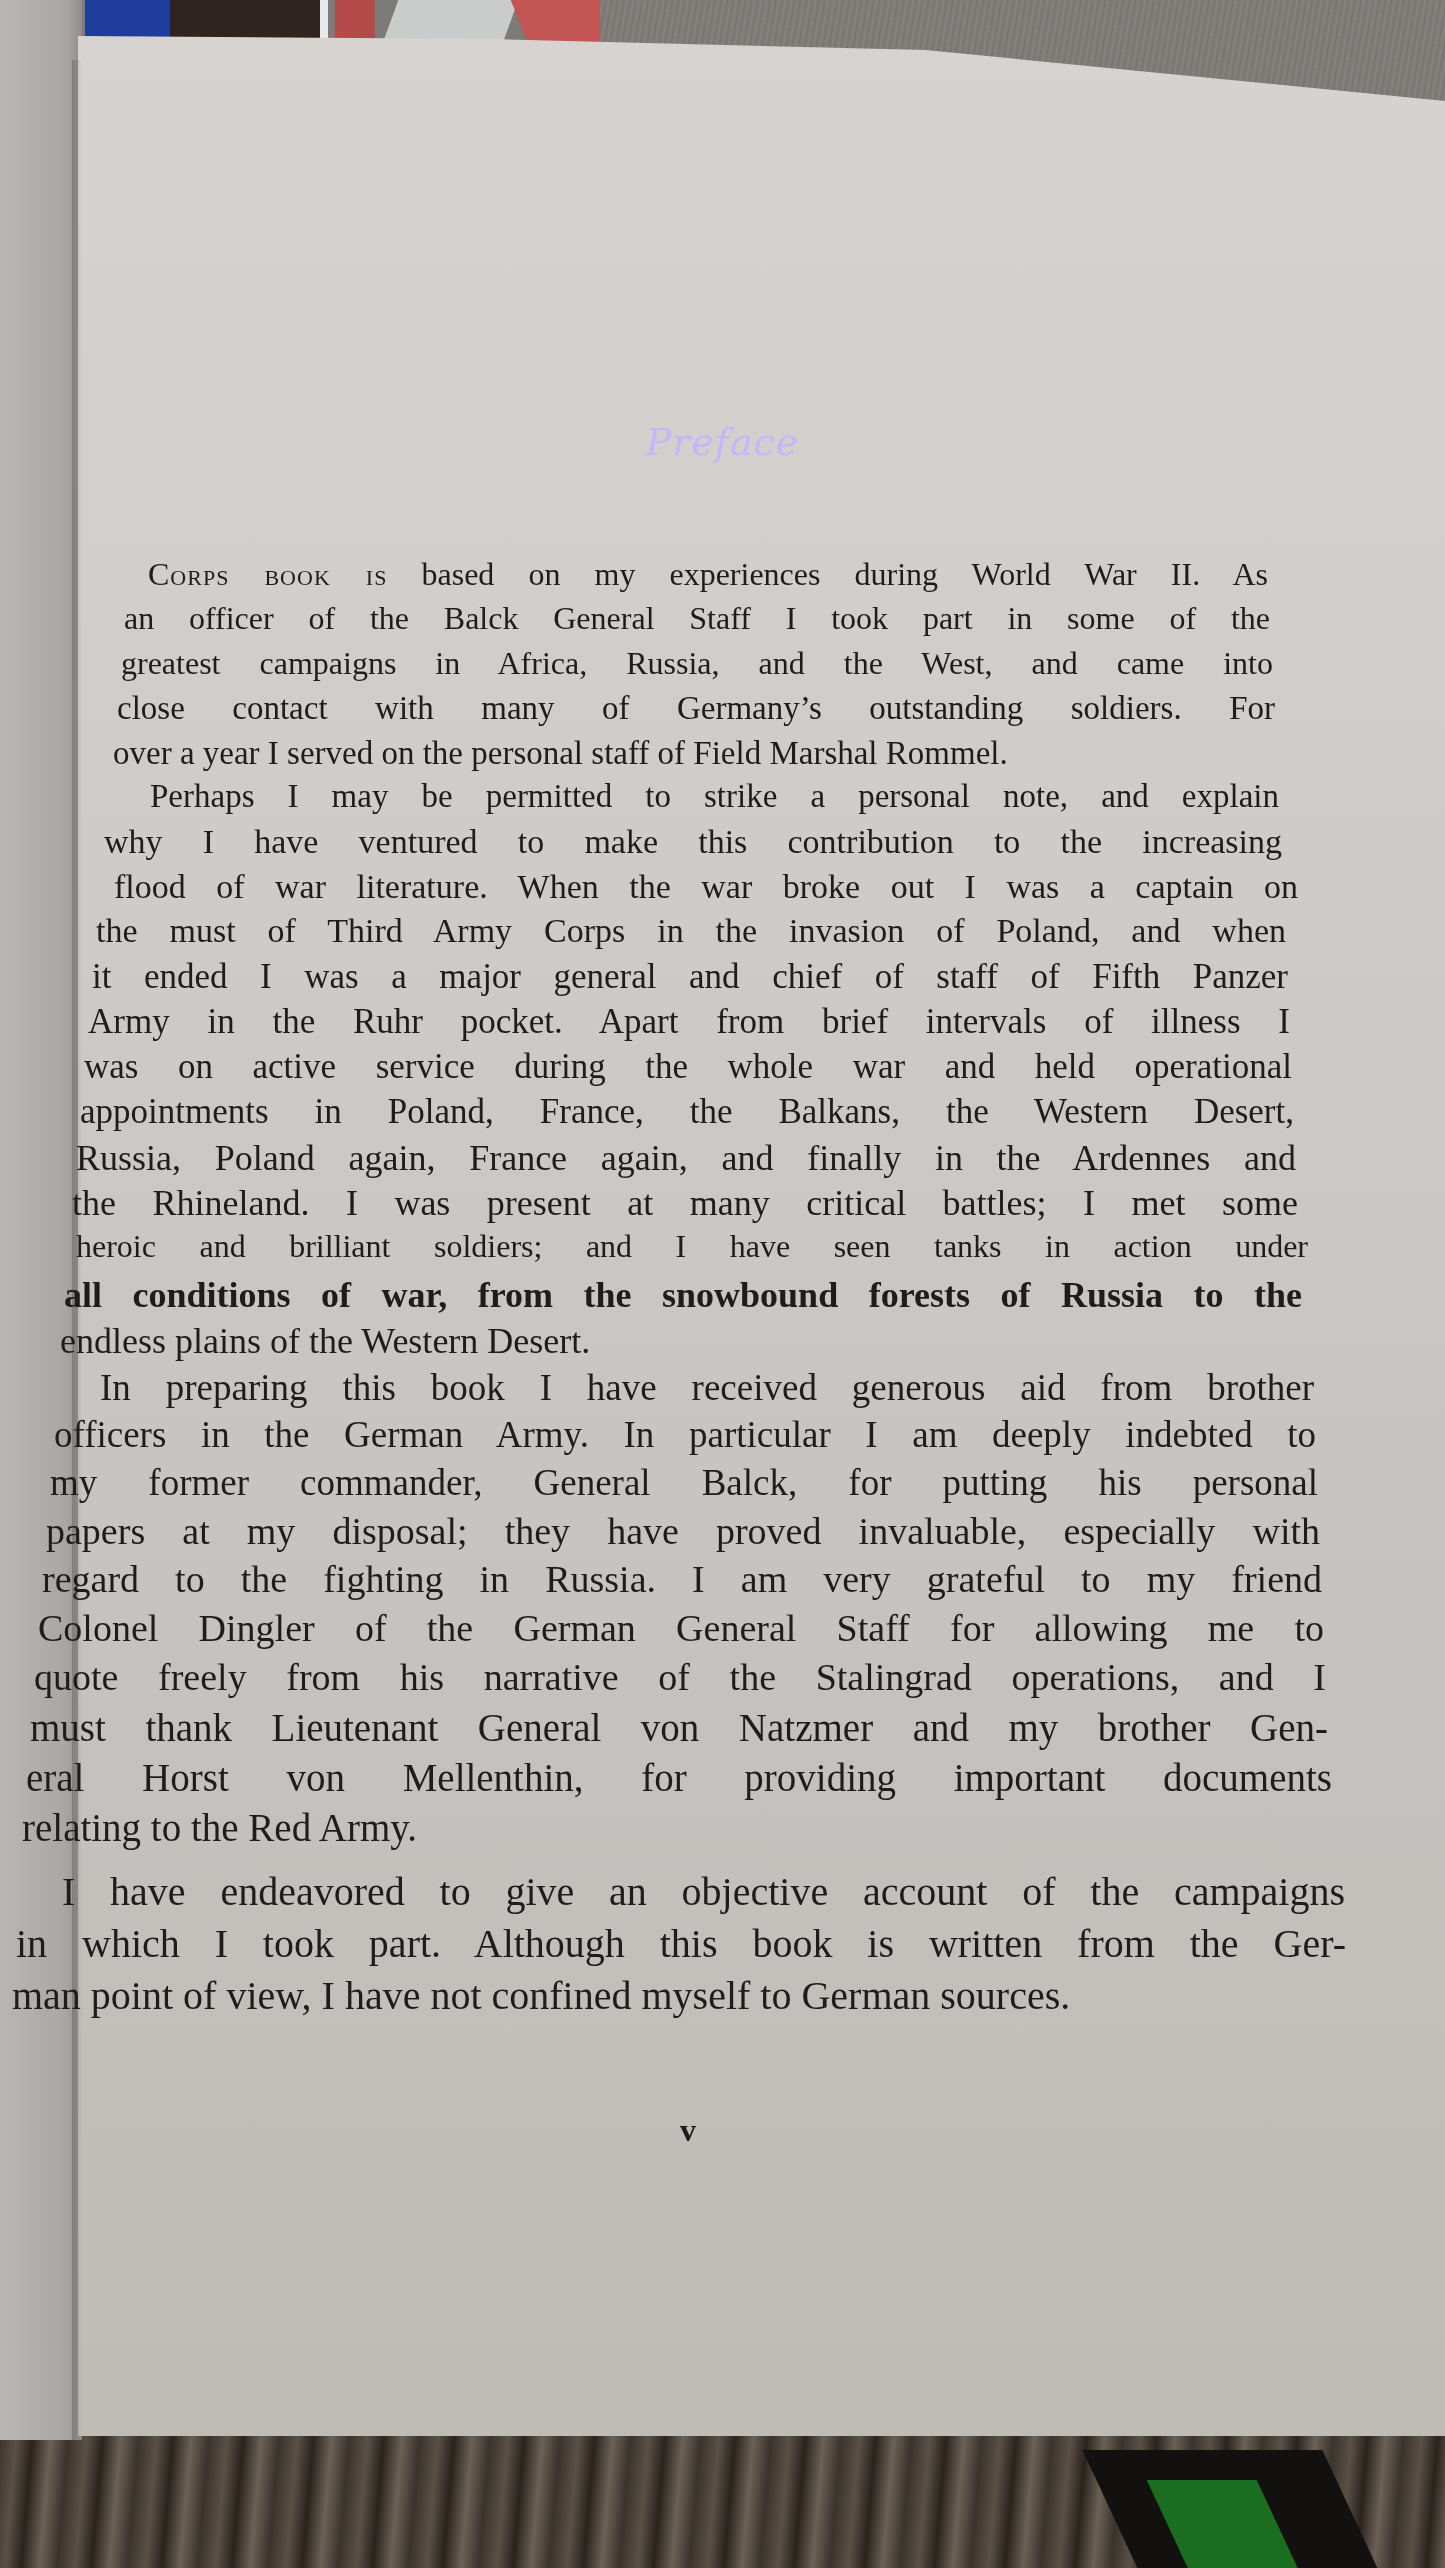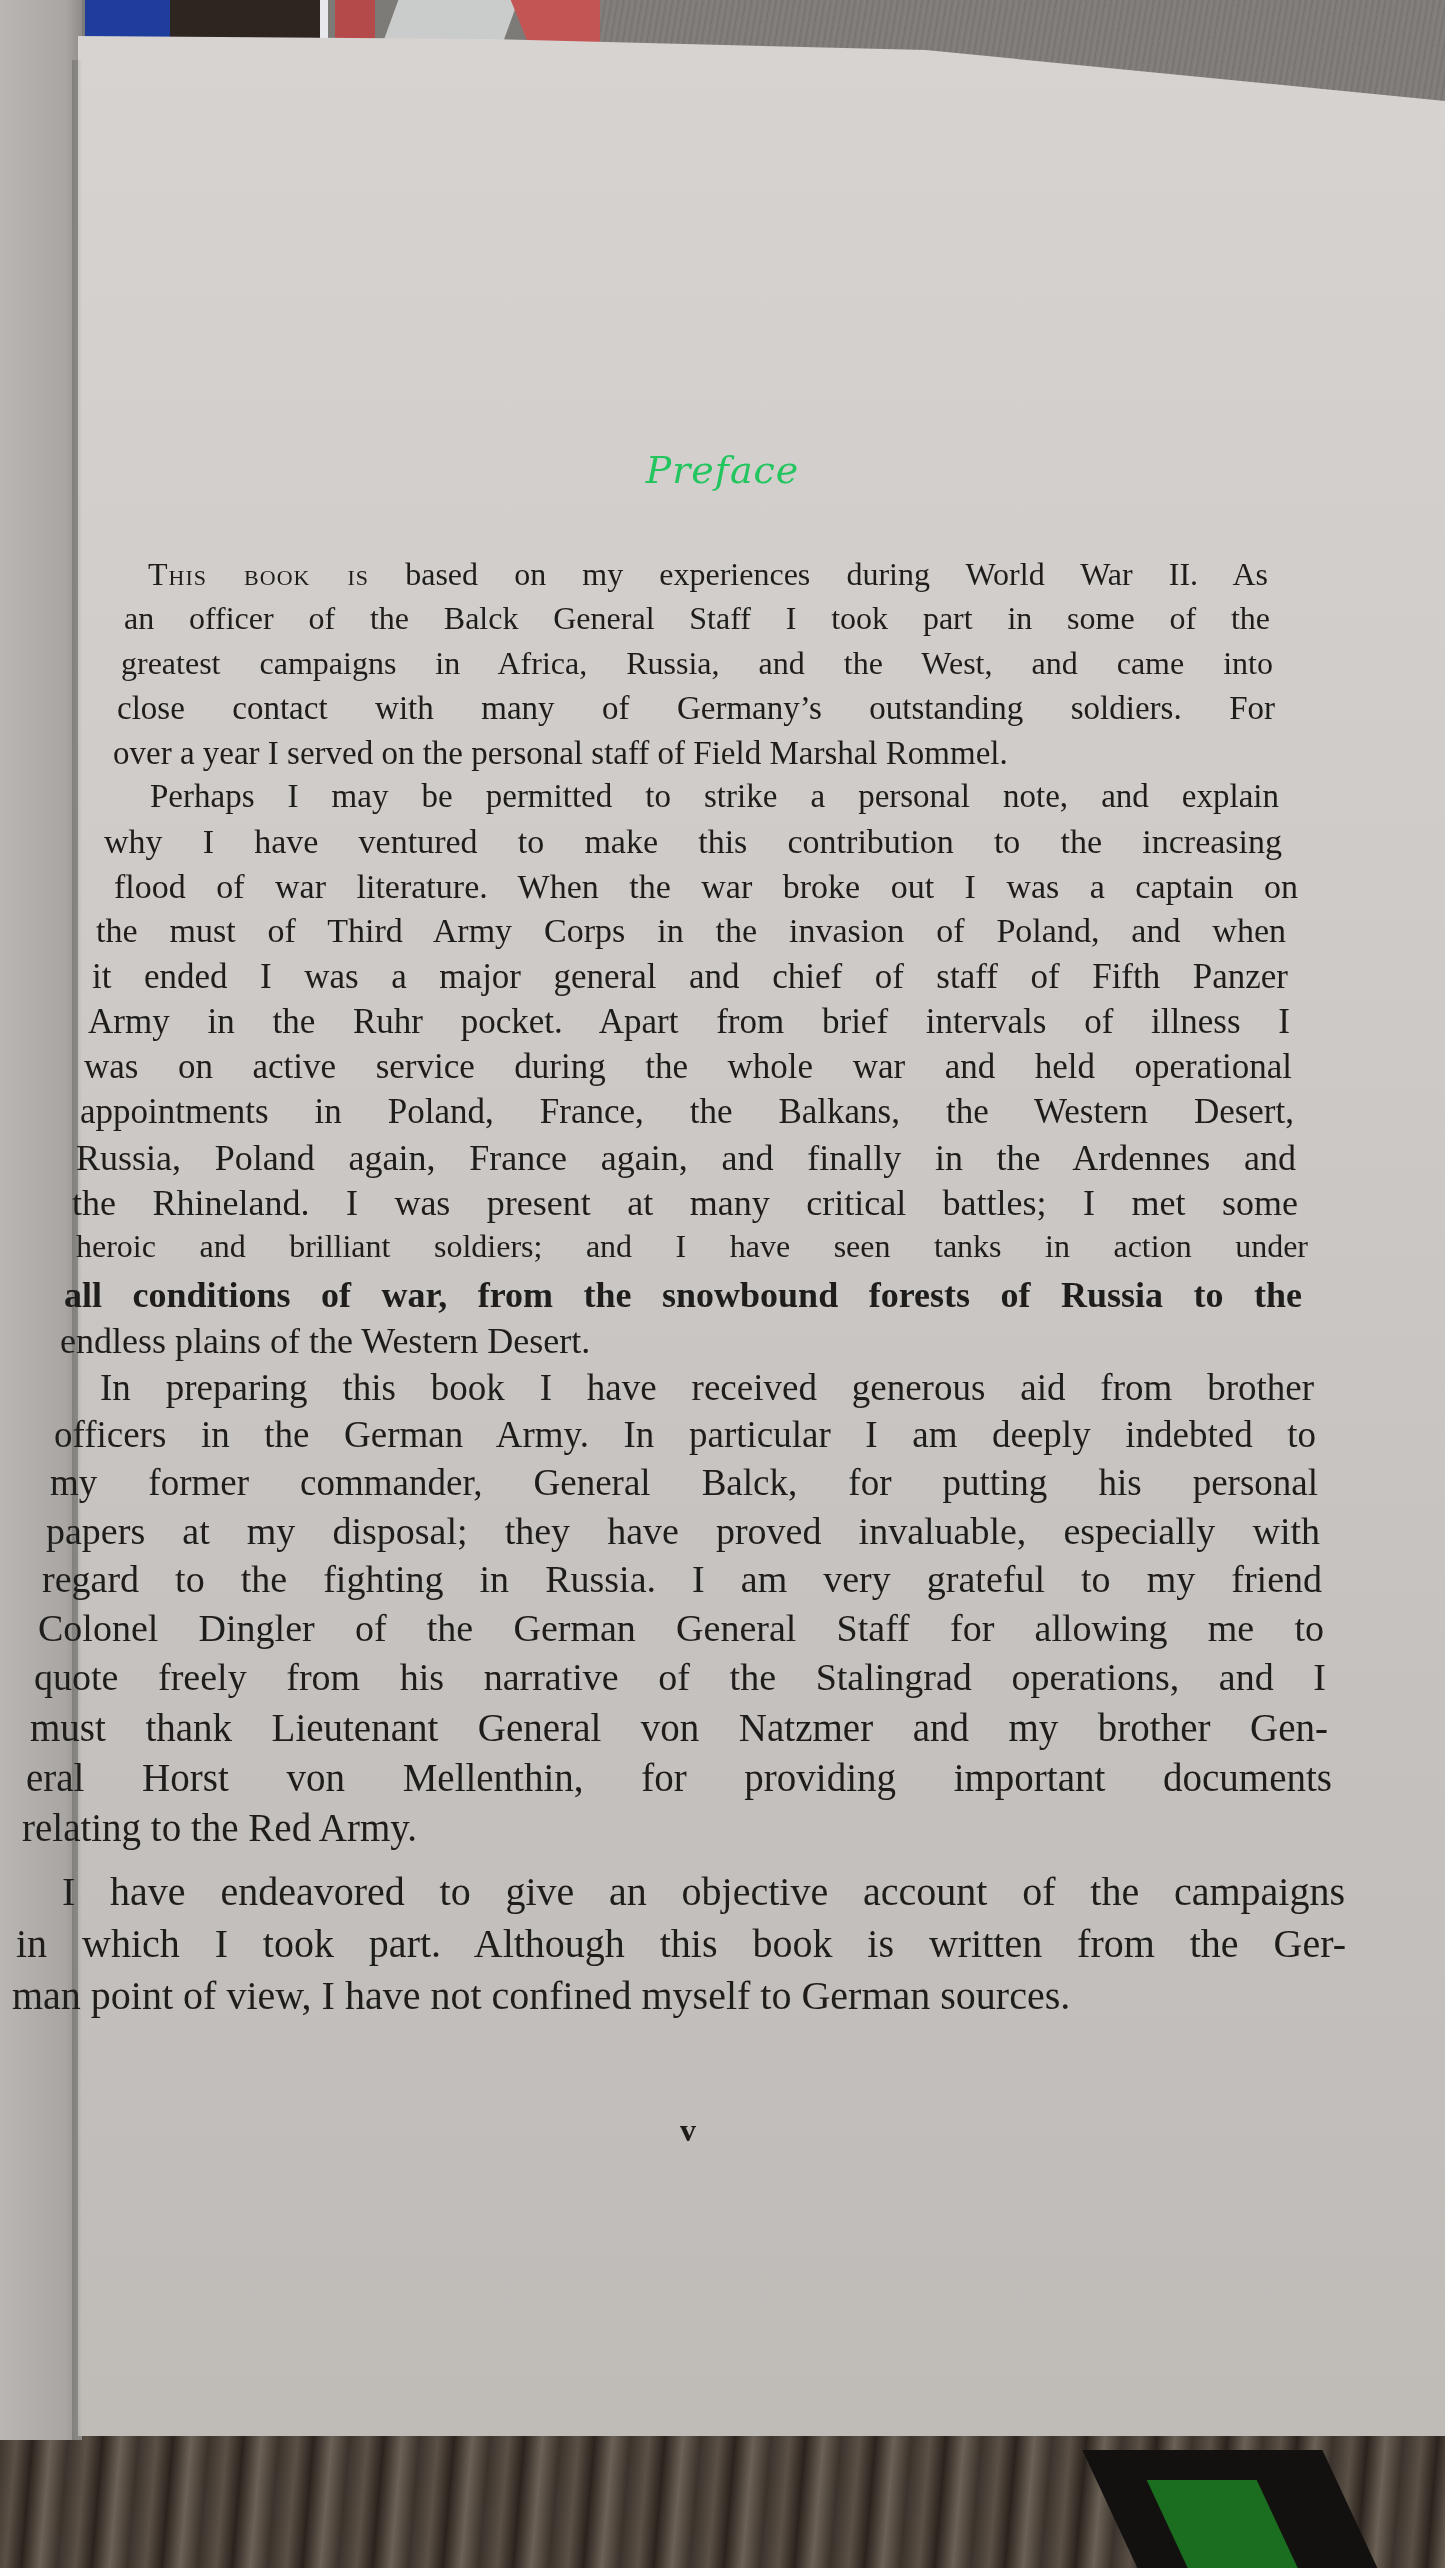--- a/index.html
+++ b/index.html
@@ -36,23 +36,23 @@
     .page {
       position: absolute; left: 78px; top: 36px; width: 1367px; height: 2400px;
       background: linear-gradient(180deg, #d6d3d0 0%, #cfcbc8 35%, #c5c1be 70%, #bfbbb7 100%);
       clip-path: polygon(0 0, 30% 3px, 62% 14px, 100% 65px, 100% 100%, 0 100%);
     }
     .page-shadow {
       position: absolute; left: 72px; top: 60px; width: 10px; height: 2380px;
       background: linear-gradient(90deg, rgba(0,0,0,0.18), rgba(0,0,0,0));
     }
     .title {
-      position: absolute; left: 0; width: 1445px; top: 448px; text-align: center;
+      position: absolute; left: 0; width: 1445px; top: 420px; text-align: center;
       font-family: "DejaVu Serif", "Liberation Serif", serif; font-style: italic;
-      font-size: 38px; color: #22c55e; letter-spacing: 1px;
+      font-size: 38px; color: #c4b5fd; letter-spacing: 1px;
     }
     .line {
       position: absolute; white-space: nowrap; color: #1f1d1b;
       font-family: "Liberation Serif", "DejaVu Serif", serif;
       transform-origin: left top;
       text-align: justify; text-align-last: justify;
     }
     .sc { font-variant: small-caps; letter-spacing: 1px; }
     .pagenum {
       position: absolute; left: 680px; top: 2112px; font-size: 32px; font-weight: bold;
@@ -76,21 +76,21 @@
   <div class="green"></div>
 </div>
 
 <div class="left-page"></div>
 <div class="page"></div>
 <div class="page-shadow"></div>
 
 <div class="title">Preface</div>
 
 <div id="text-body">
-    <div class="line" style="left: 148px; top: 556px; font-size: 32px; width: 1120px; white-space: normal; height: 38.4px; overflow: visible;"><span class="sc">This book is</span> based on my experiences during World War II. As</div>
+    <div class="line" style="left: 148px; top: 556px; font-size: 32px; width: 1120px; white-space: normal; height: 38.4px; overflow: visible;"><span class="sc">Corps book is</span> based on my experiences during World War II. As</div>
     <div class="line" style="left: 124px; top: 600px; font-size: 32px; width: 1146px; white-space: normal; height: 38.4px; overflow: visible;">an officer of the Balck General Staff I took part in some of the</div>
     <div class="line" style="left: 121px; top: 645px; font-size: 32px; width: 1152px; white-space: normal; height: 38.4px; overflow: visible;">greatest campaigns in Africa, Russia, and the West, and came into</div>
     <div class="line" style="left: 117px; top: 690px; font-size: 33px; width: 1158px; white-space: normal; height: 39.6px; overflow: visible;">close contact with many of Germany’s outstanding soldiers. For</div>
     <div class="line" style="left: 113px; top: 735px; font-size: 33px;">over a year I served on the personal staff of Field Marshal Rommel.</div>
     <div class="line" style="left: 150px; top: 778px; font-size: 33px; width: 1129px; white-space: normal; height: 39.6px; overflow: visible;">Perhaps I may be permitted to strike a personal note, and explain</div>
     <div class="line" style="left: 104px; top: 823px; font-size: 34px; width: 1178px; white-space: normal; height: 40.8px; overflow: visible;">why I have ventured to make this contribution to the increasing</div>
     <div class="line" style="left: 100px; top: 868px; font-size: 34px; width: 1184px; white-space: normal; height: 40.8px; overflow: visible; margin-left: 14px;">flood of war literature. When the war broke out I was a captain on</div>
     <div class="line" style="left: 96px; top: 912px; font-size: 34px; width: 1190px; white-space: normal; height: 40.8px; overflow: visible;">the must of Third Army Corps in the invasion of Poland, and when</div>
     <div class="line" style="left: 92px; top: 957px; font-size: 35px; width: 1196px; white-space: normal; height: 42px; overflow: visible;">it ended I was a major general and chief of staff of Fifth Panzer</div>
     <div class="line" style="left: 88px; top: 1002px; font-size: 35px; width: 1202px; white-space: normal; height: 42px; overflow: visible;">Army in the Ruhr pocket. Apart from brief intervals of illness I</div>

